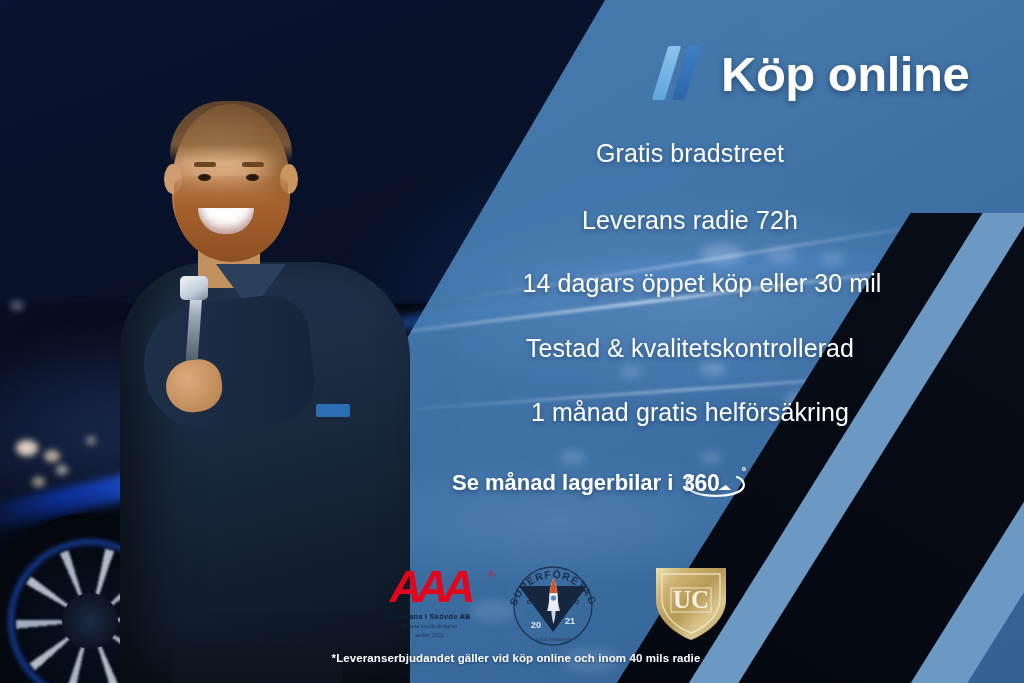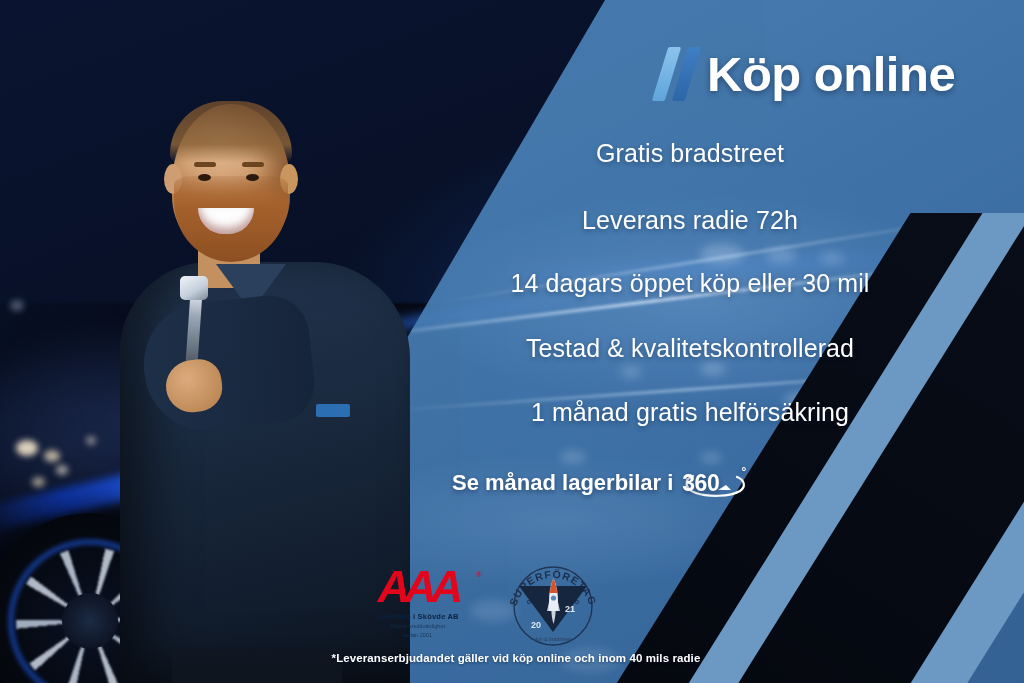--- a/index.html
+++ b/index.html
@@ -187,21 +187,21 @@
   .m-legs {
     position:absolute; left:52px; top:545px; width:170px; height:138px;
     background:linear-gradient(180deg,#101722,#070b12);
   }
 
   
   .content { position:absolute; inset:0; }
 
   .headline {
     position:absolute; left:660px; top:46px;
-    display:flex; align-items:center; gap:14px;
+    display:flex; align-items:flex-start; gap:28px;
   }
   .logo-slashes { display:flex; align-items:center; }
   .slash {
     display:block; width:13px; height:54px; border-radius:2px;
     transform:skewX(-17deg);
   }
   .slash.light { background:linear-gradient(180deg,#8cc3ec,#5ea5dd); margin-right:7px; }
   .slash.dark  { background:linear-gradient(180deg,#3f7fc4,#2b66a8); }
   .headline-text {
     color:#ffffff; font-size:49px; font-weight:700; letter-spacing:-.5px;
@@ -211,21 +211,21 @@
 
   .bullets { position:absolute; left:430px; top:140px; width:520px; }
   .bullet {
     text-align:center; color:#ffffff;
     font-size:25px; font-weight:400; letter-spacing:.1px;
     text-shadow:0 2px 5px rgba(5,20,45,.38);
     line-height:1.1; white-space:nowrap;
   }
   .b0 { position:absolute; left:0; top:0;   width:100%; }
   .b1 { position:absolute; left:0; top:67px;  width:100%; }
-  .b2 { position:absolute; left:0; top:130px; width:100%; }
+  .b2 { position:absolute; left:12px; top:130px; width:100%; }
   .b3 { position:absolute; left:0; top:195px; width:100%; }
   .b4 { position:absolute; left:0; top:259px; width:100%; }
 
   .cta { position:absolute; left:452px; top:466px; width:300px; }
   .cta-line1 {
     display:flex; align-items:center; justify-content:flex-start; gap:9px;
     color:#fff; font-size:22px; font-weight:700;
     text-shadow:0 2px 5px rgba(5,20,45,.45); white-space:nowrap;
   }
   .badge360 {
@@ -245,21 +245,21 @@
   .cta-line2 .slash { width:9px; height:27px; }
   .cta-line2 .slash.light { margin-right:4px; }
   .cta-url {
     color:#fff; font-size:26px; font-weight:700; letter-spacing:-.2px;
     text-shadow:0 2px 5px rgba(5,20,45,.45);
   }
 
   
   .logorow { position:absolute; left:355px; top:558px; width:400px; height:88px; }
 
-  .aaa { position:absolute; left:0; top:6px; width:125px; text-align:center; }
+  .aaa { position:absolute; left:12px; top:6px; width:125px; text-align:center; }
   .aaa-mark {
     font-size:45px; font-weight:800; color:#e3051b; letter-spacing:-6px;
     font-family:"Liberation Sans", sans-serif; line-height:1;
     font-style:italic;
   }
   .aaa-reg { position:absolute; right:-2px; top:6px; font-size:8px; color:#e3051b; }
   .aaa-name { font-size:7.5px; font-weight:700; color:#0c2240; margin-top:3px; letter-spacing:.2px; }
   .aaa-sub  { font-size:5.5px; color:#12304f; margin-top:2px; line-height:1.35; opacity:.85; }
   .badge-sf {
     position:absolute; left:148px; top:2px; width:100px; height:86px;
@@ -408,29 +408,46 @@
           </text>
           <g stroke="#1d2f4c" stroke-width="1.1" fill="none" opacity=".75">
             <circle cx="26" cy="42" r="1.6"></circle>
               <circle cx="36" cy="38" r="1.6"></circle>
             <circle cx="64" cy="38" r="1.6"></circle>
               <circle cx="74" cy="42" r="1.6"></circle>
           </g>
         </svg>
         <div class="sf-shield"></div>
         <div class="sf-year" style="left:28px; top:60px;">20</div>
-        <div class="sf-year" style="left:62px; top:44px;">21</div>
+        <div class="sf-year" style="left:62px; top:56px;">21</div>
         <svg class="sf-rocket" viewBox="0 0 13 46" aria-hidden="true">
           <path d="M6.5 0 C10 8, 11 16, 11 24 L11 33 L2 33 L2 24 C2 16, 3 8, 6.5 0 Z" fill="#e9eef5"></path>
           <path d="M6.5 0 C8.5 5, 9.6 10, 10.2 15 L2.8 15 C3.4 10, 4.5 5, 6.5 0 Z" fill="#d5532a"></path>
           <circle cx="6.5" cy="20" r="2.6" fill="#5e87b5"></circle>
           <path d="M2 24 L0 33 L2 33 Z M11 24 L13 33 L11 33 Z" fill="#c3cfde"></path>
           <path d="M4.4 33 C4.4 39, 6.5 46, 6.5 46 C6.5 46, 8.6 39, 8.6 33 Z" fill="#eef3fa" opacity=".85"></path>
         </svg>
         <div class="sf-bottom">dun &amp; bradstreet</div>
       </div>
 
+      <div class="uc">
+        <svg viewBox="0 0 86 84" aria-hidden="true">
+          <defs>
+            <linearGradient id="gold" x1="0" y1="0" x2="1" y2="1">
+              <stop offset="0%" stop-color="#f0e2b0"></stop>
+              <stop offset="22%" stop-color="#cdb273"></stop>
+              <stop offset="48%" stop-color="#b69a55"></stop>
+              <stop offset="72%" stop-color="#dcc88f"></stop>
+              <stop offset="100%" stop-color="#a78c47"></stop>
+            </linearGradient>
+          </defs>
+          <path d="M8 8 L78 8 L78 40 C78 60, 58 74, 43 80 C28 74, 8 60, 8 40 Z" fill="url(#gold)"></path>
+          <path d="M14 14 L72 14 L72 39 C72 56, 56 68, 43 73 C30 68, 14 56, 14 39 Z" fill="none" stroke="#f4ecd2" stroke-width="1.4" opacity=".8"></path>
+          <text x="43" y="48" text-anchor="middle" font-size="25" font-weight="700" fill="#f7f2e2" font-family="Liberation Serif, serif">UC</text>
+          <rect x="23" y="28" width="40" height="24" fill="none" stroke="#f7f2e2" stroke-width="1.1" opacity=".75"></rect>
+        </svg>
+      </div>
 
     </div>
 
     <div class="footnote">*Leveranserbjudandet gäller vid köp online och inom 40 mils radie</div>
   </div>
 </div>
 
 </body></html>

